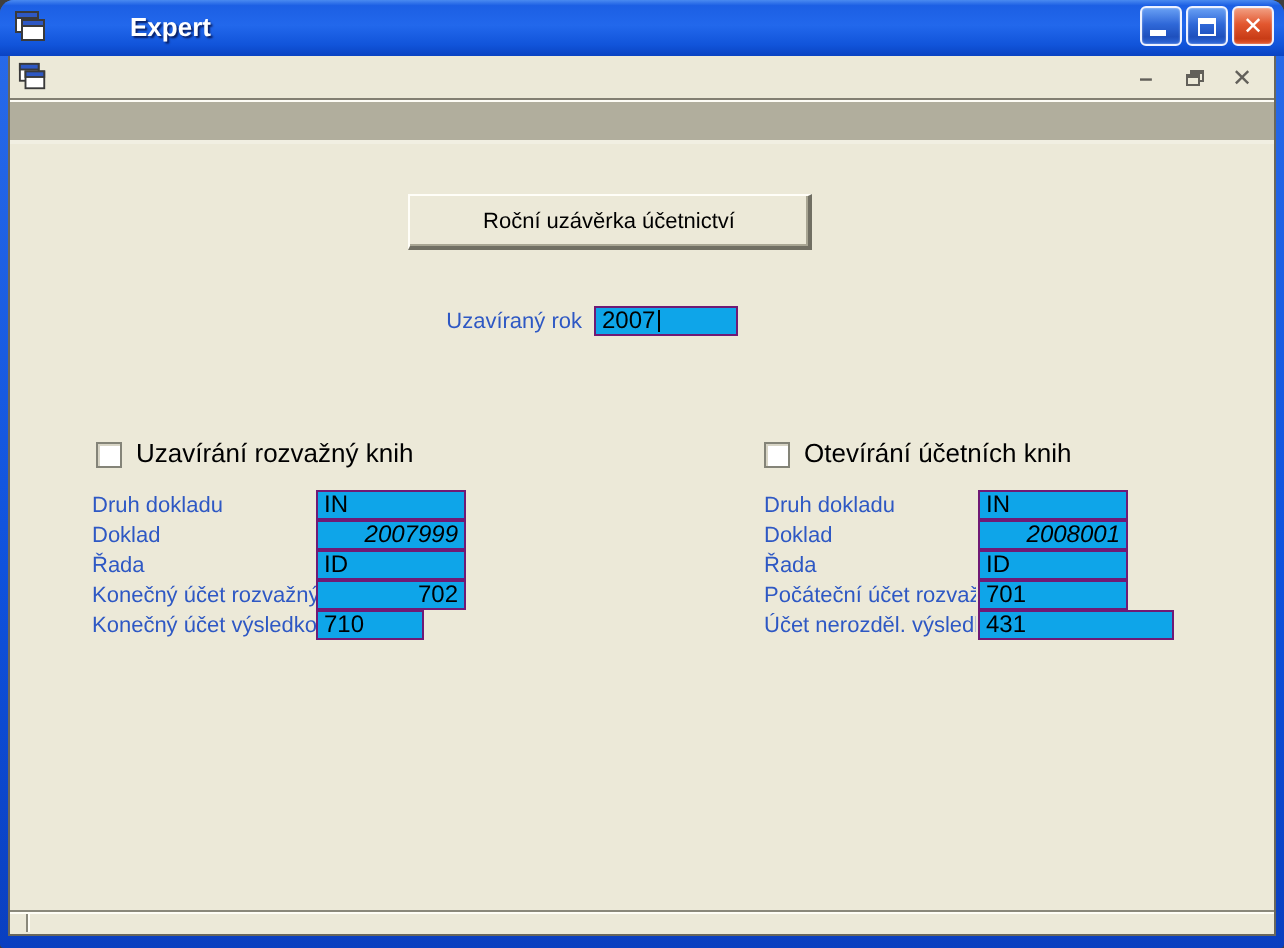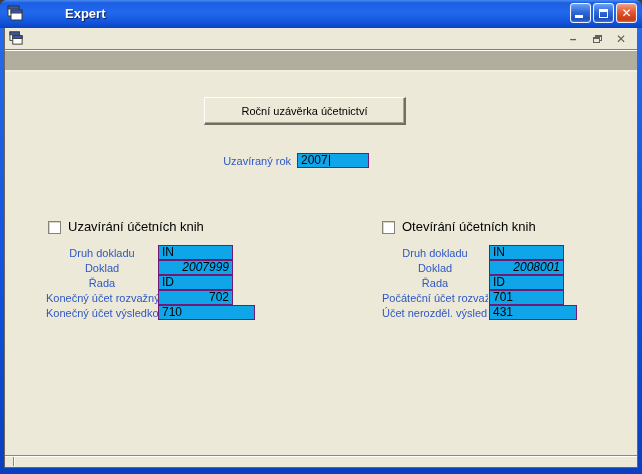--- a/index.html
+++ b/index.html
@@ -69,21 +69,21 @@
   .status-grip{position:absolute;left:8px;top:1px;bottom:1px;width:2px;border-left:1px solid #8a887b;border-right:1px solid #fffef6;}
   
   .run-btn{
     position:absolute;left:199px;top:25px;width:202px;height:28px;
     background:#ece9d8;color:#000;font-size:11px;
     border-top:1px solid #fffef8;border-left:1px solid #fffef8;
     border-right:2px solid #716f63;border-bottom:2px solid #716f63;
     box-shadow:inset -1px -1px 0 #a8a593;
     display:flex;align-items:center;justify-content:center;cursor:default;
   }
-  .lbl{color:#2e58c4;font-size:11px;line-height:14px;white-space:nowrap;overflow:hidden;position:absolute;height:14px;text-align:center;}
+  .lbl{color:#2e58c4;font-size:11px;line-height:14px;white-space:nowrap;overflow:hidden;position:absolute;height:14px;}
   .field{
     position:absolute;height:15px;background:#0ea5e9;border:1px solid #701a75;
     font-size:12px;line-height:13px;color:#000;padding:0 3px;white-space:nowrap;overflow:hidden;
   }
   .field.right{text-align:right;font-style:italic;}
   .caret{display:inline-block;width:1px;height:11px;background:#000;vertical-align:-2px;margin-left:1px;}
   .checkbox{
     position:absolute;width:13px;height:13px;background:#fff;
     border:1px solid #848478;box-shadow:inset 1px 1px 0 #d8d5c6;
   }
@@ -146,54 +146,54 @@
     <div class="toolbar"></div>
 
     <div class="content">
 
       <button class="run-btn">Roční uzávěrka účetnictví</button>
 
       <div class="lbl year-label">Uzavíraný rok</div>
       <div class="field year-field"><span>2007</span><span class="caret"></span></div>
 
       <span class="checkbox" style="left:43px;top:149px;"></span>
-      <div class="chk-label" style="left:63px;top:147px;">Uzavírání účetních knih</div>
+      <div class="chk-label" style="left:63px;top:147px;">Uzavírání rozvažný knih</div>
 
       <div class="lbl" style="left:41px;top:174px;width:112px;">Druh dokladu</div>
       <div class="field" style="left:153px;top:173px;width:75px;">IN</div>
 
       <div class="lbl" style="left:41px;top:189px;width:112px;">Doklad</div>
       <div class="field right" style="left:153px;top:188px;width:75px;">2007999</div>
 
       <div class="lbl" style="left:41px;top:204px;width:112px;">Řada</div>
       <div class="field" style="left:153px;top:203px;width:75px;">ID</div>
 
       <div class="lbl" style="left:41px;top:219px;width:112px;">Konečný účet rozvažný</div>
       <div class="field" style="left:153px;top:218px;width:75px;text-align:right;">702</div>
 
       <div class="lbl" style="left:41px;top:234px;width:112px;">Konečný účet výsledkový</div>
-      <div class="field" style="left:153px;top:233px;width:97px;">710</div>
+      <div class="field" style="left:153px;top:233px;width:54px;">710</div>
 
       <span class="checkbox" style="left:377px;top:149px;"></span>
       <div class="chk-label" style="left:397px;top:147px;">Otevírání účetních knih</div>
 
       <div class="lbl" style="left:377px;top:174px;width:106px;">Druh dokladu</div>
       <div class="field" style="left:484px;top:173px;width:75px;">IN</div>
 
       <div class="lbl" style="left:377px;top:189px;width:106px;">Doklad</div>
       <div class="field right" style="left:484px;top:188px;width:75px;">2008001</div>
 
       <div class="lbl" style="left:377px;top:204px;width:106px;">Řada</div>
       <div class="field" style="left:484px;top:203px;width:75px;">ID</div>
 
       <div class="lbl" style="left:377px;top:219px;width:106px;">Počáteční účet rozvažný</div>
       <div class="field" style="left:484px;top:218px;width:75px;">701</div>
 
       <div class="lbl" style="left:377px;top:234px;width:106px;">Účet nerozděl. výsledku</div>
-      <div class="field" style="left:484px;top:233px;width:88px;">431</div>
+      <div class="field" style="left:484px;top:233px;width:98px;">431</div>
 
     </div>
 
     <div class="statusbar">
       <span class="status-grip"></span>
     </div>
 
   </div>
 </div>
 

